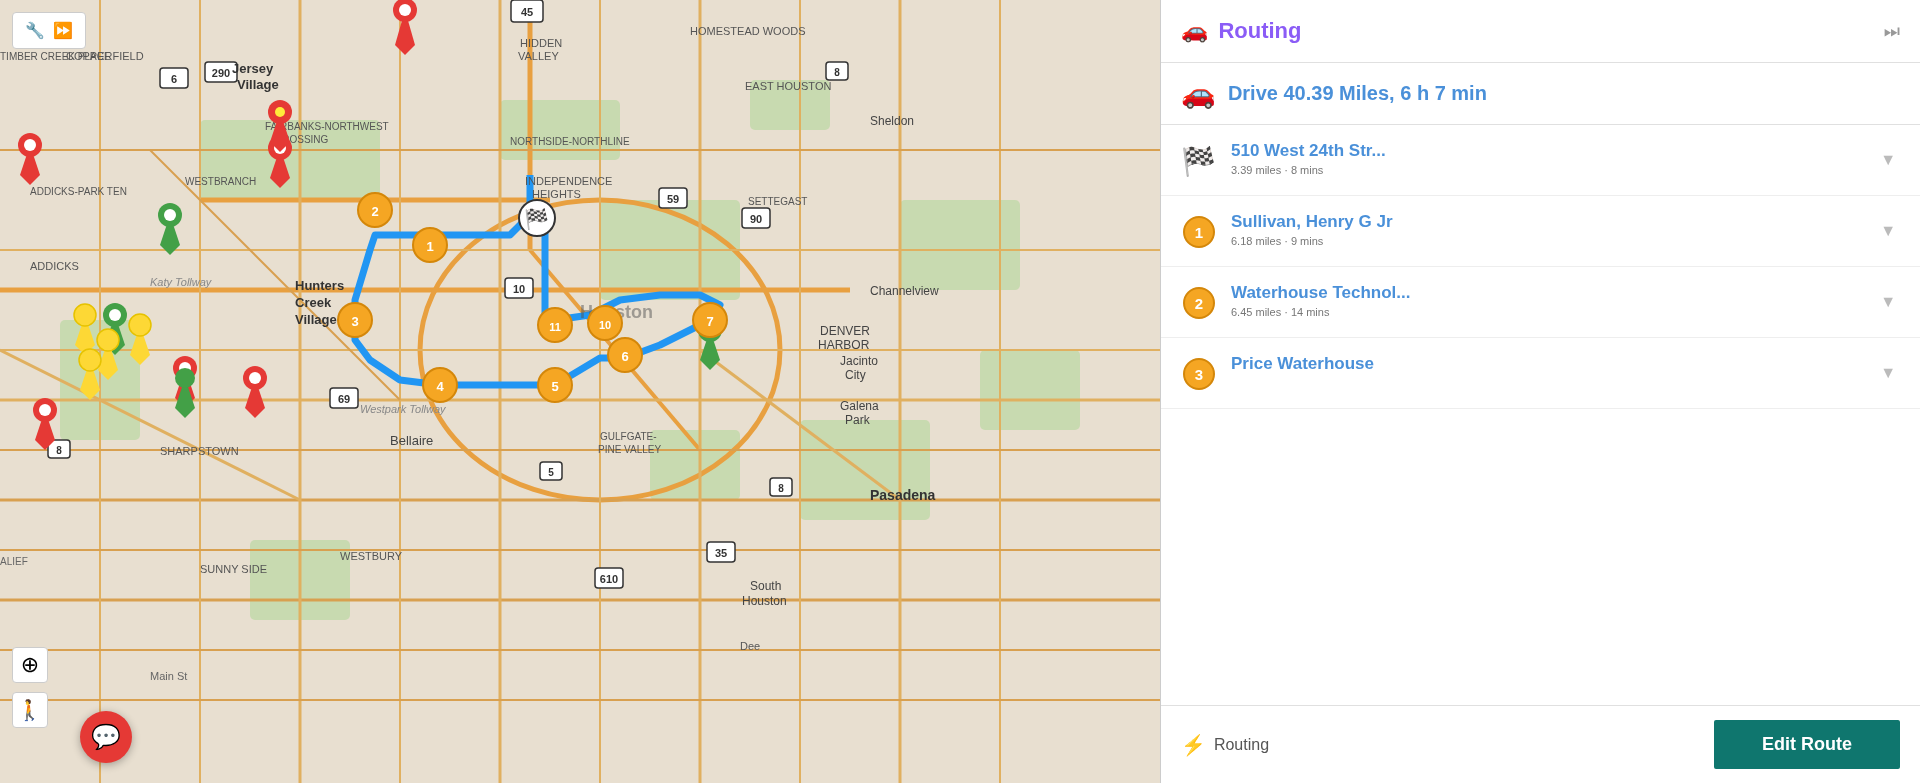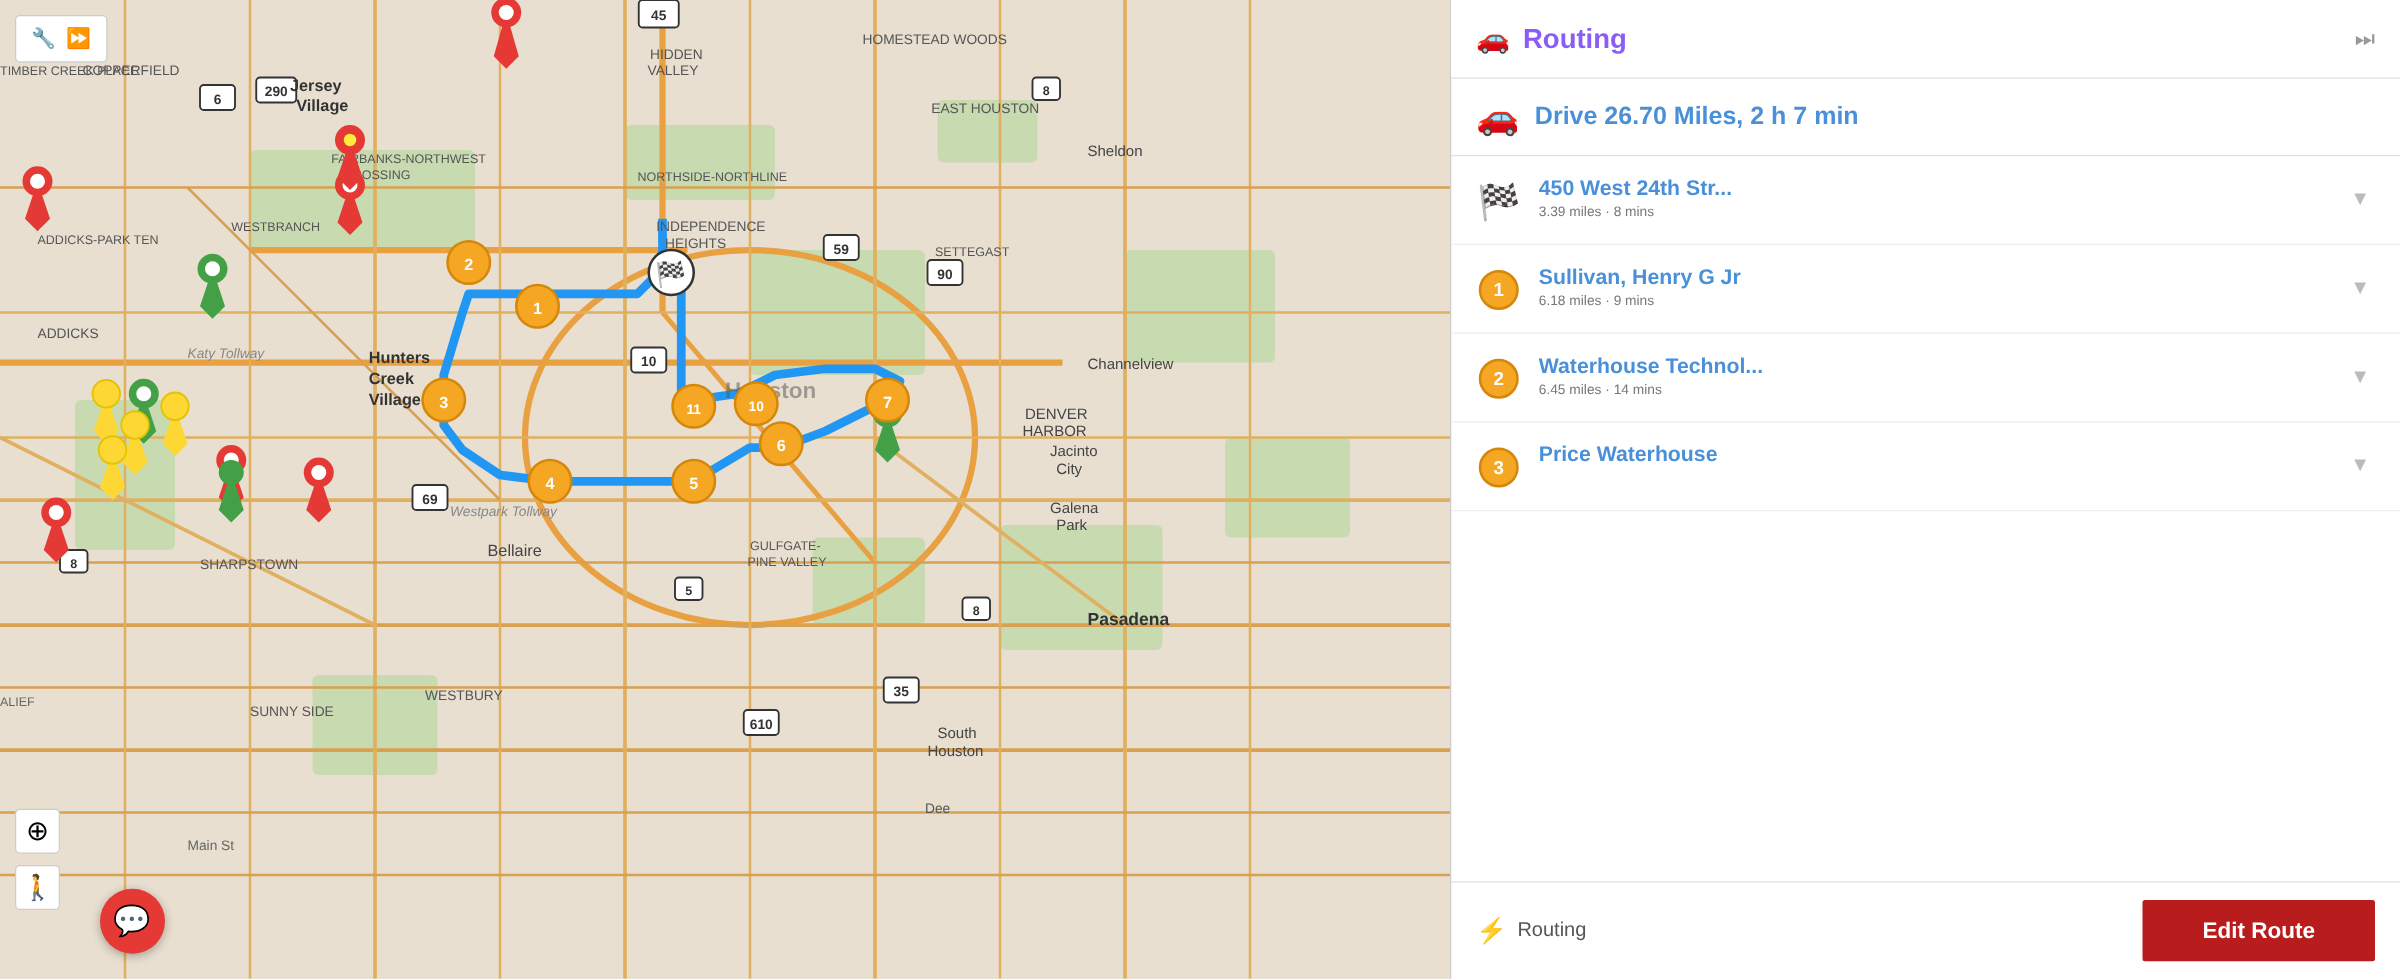--- a/index.html
+++ b/index.html
@@ -158,21 +158,21 @@
       font-size: 16px;
       color: #555;
     }
 
     .traffic-icon {
       font-size: 20px;
       color: #888;
     }
 
     #edit-route-btn {
-      background: #b91c1c;
+      background: #0f766e;
       color: #fff;
       border: none;
       padding: 14px 48px;
       font-size: 18px;
       font-weight: 600;
       cursor: pointer;
       border-radius: 2px;
     }
 
     
@@ -514,31 +514,31 @@
 
 <div id="routing-panel">
   <div id="routing-header">
     <span class="car-icon">🚗</span>
     <span id="routing-title">Routing</span>
     <span id="routing-expand">⏭</span>
   </div>
 
   <div id="drive-info">
     <span class="drive-car-icon">🚗</span>
-    <span id="drive-text">Drive 26.70 Miles, 2 h 7 min</span>
+    <span id="drive-text">Drive 40.39 Miles, 6 h 7 min</span>
   </div>
 
   <div id="route-list">
 
     <div class="route-item">
       <div class="route-item-icon">
         <span class="flag-icon">🏁</span>
       </div>
       <div class="route-item-content">
-        <div class="route-item-name">450 West 24th Str...</div>
+        <div class="route-item-name">510 West 24th Str...</div>
         <div class="route-item-detail">3.39 miles · 8 mins</div>
       </div>
       <span class="route-item-chevron">▼</span>
     </div>
 
     <div class="route-item">
       <div class="route-item-icon">
         <div class="stop-badge">1</div>
       </div>
       <div class="route-item-content">

